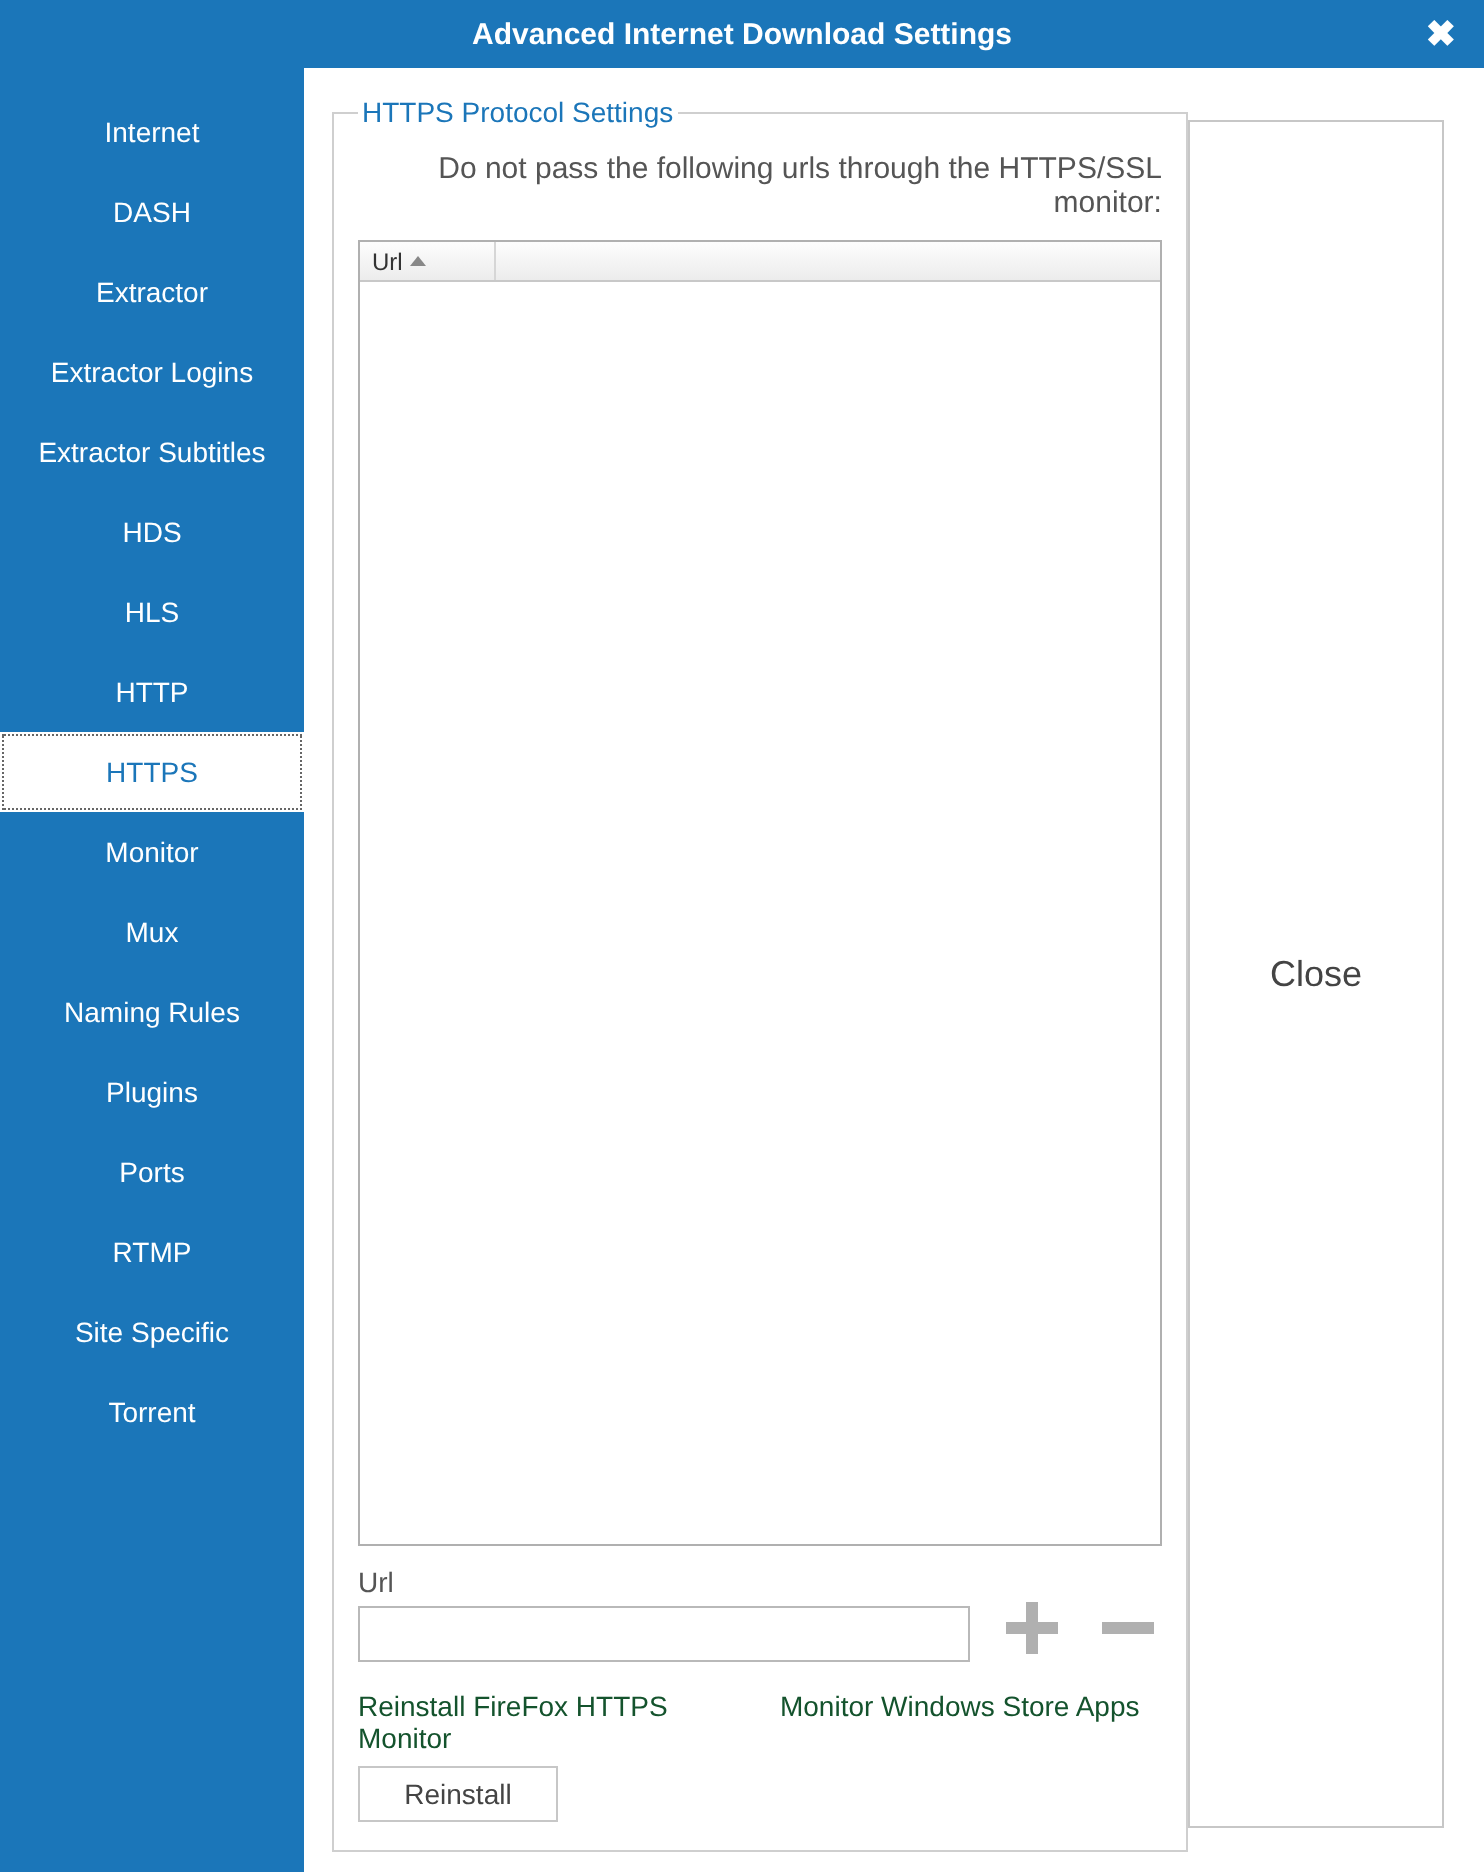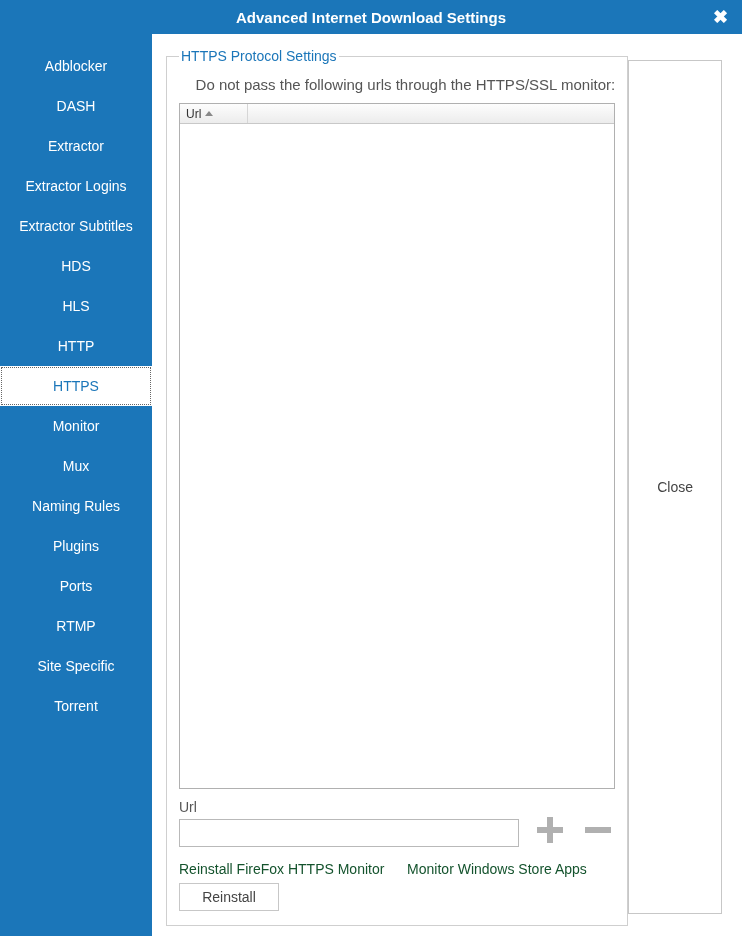--- a/index.html
+++ b/index.html
@@ -181,36 +181,36 @@
     }
     .footer {
       display: flex;
       justify-content: flex-end;
       padding: 12px 10px 12px 0;
     }
     .close-btn {
       border: 1px solid #c7c7c7;
       background: #ffffff;
       color: #444;
-      padding: 6px 28px;
-      font-size: 14px;
+      padding: 6px 40px;
+      font-size: 18px;
       cursor: pointer;
     }
   </style>
 </head>
 <body>
 
 <div class="titlebar">
   <span>Advanced Internet Download Settings</span>
   <span class="titlebar-close">✖</span>
 </div>
 
 <div class="body-area">
   <div class="sidebar">
-    <div class="sidebar-item">Adblocker</div>
+    <div class="sidebar-item">Internet</div>
     <div class="sidebar-item">DASH</div>
     <div class="sidebar-item">Extractor</div>
     <div class="sidebar-item">Extractor Logins</div>
     <div class="sidebar-item">Extractor Subtitles</div>
     <div class="sidebar-item">HDS</div>
     <div class="sidebar-item">HLS</div>
     <div class="sidebar-item">HTTP</div>
     <div class="sidebar-item selected">HTTPS</div>
     <div class="sidebar-item">Monitor</div>
     <div class="sidebar-item">Mux</div>

